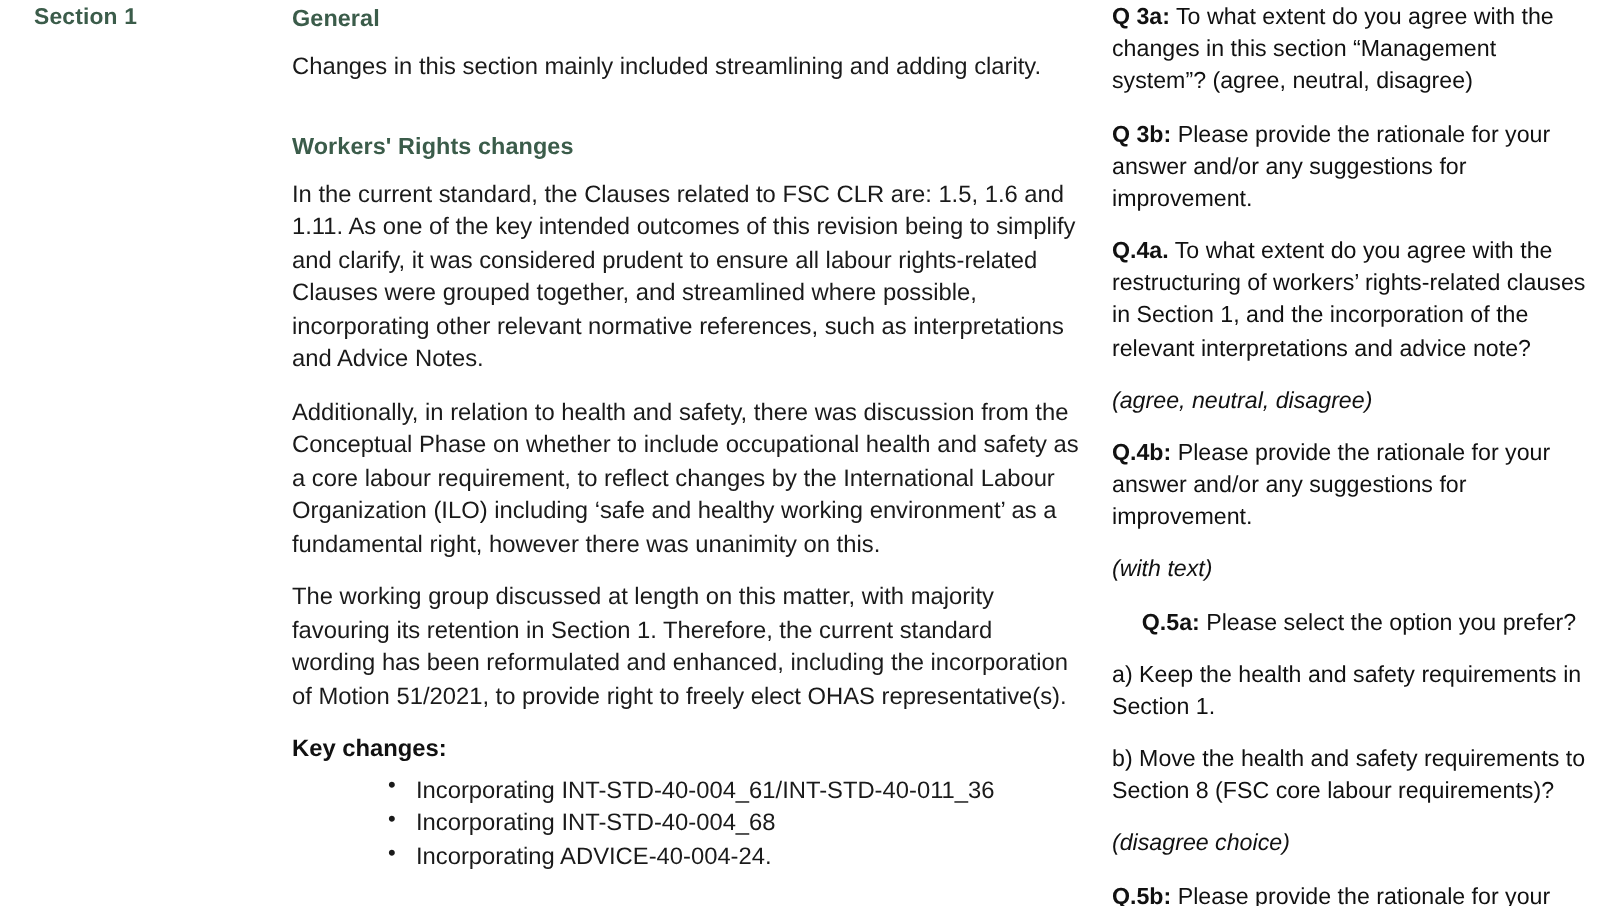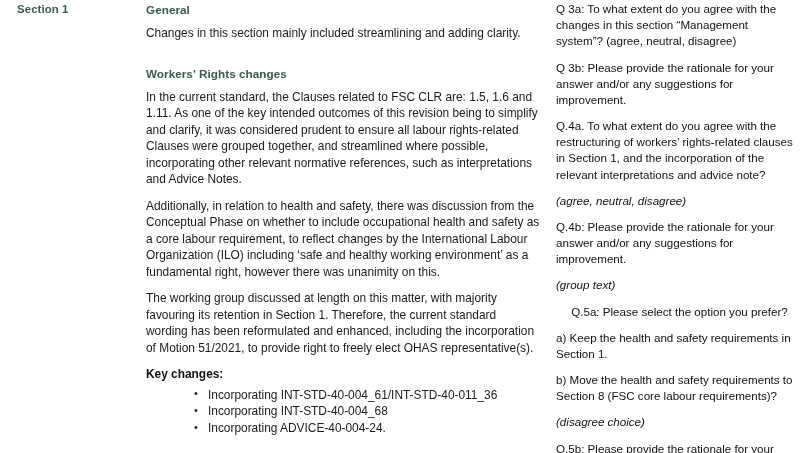--- a/index.html
+++ b/index.html
@@ -103,21 +103,21 @@
   }
 
   
   .q-block {
     font-size: 11.6px;
     line-height: 1.395;
     margin: 0 0 10px 0;
     color: #111111;
   }
   .q-block .q-label {
-    font-weight: normal;
+    font-weight: bold;
   }
   .q-block.indent {
     padding-left: 5px;
     text-align: center;
   }
   .q-note {
     font-size: 11.6px;
     line-height: 1.395;
     margin: 0 0 10px 0;
     color: #111111;
@@ -178,21 +178,21 @@
       <p class="q-block">
         <span class="q-label">Q.4a.</span><span> To what extent do you agree with the restructuring of workers’ rights-related clauses in Section 1, and the incorporation of the relevant interpretations and advice note?</span>
       </p>
 
       <p class="q-note">(agree, neutral, disagree)</p>
 
       <p class="q-block">
         <span class="q-label">Q.4b:</span><span> Please provide the rationale for your answer and/or any suggestions for improvement.</span>
       </p>
 
-      <p class="q-note">(group text)</p>
+      <p class="q-note">(with text)</p>
 
       <p class="q-block indent">
         <span class="q-label">Q.5a:</span><span> Please select the option you prefer?</span>
       </p>
 
       <p class="q-option">a) Keep the health and safety requirements in Section 1.</p>
 
       <p class="q-option">b) Move the health and safety requirements to Section 8 (FSC core labour requirements)?</p>
 
       <p class="q-note">(disagree choice)</p>

